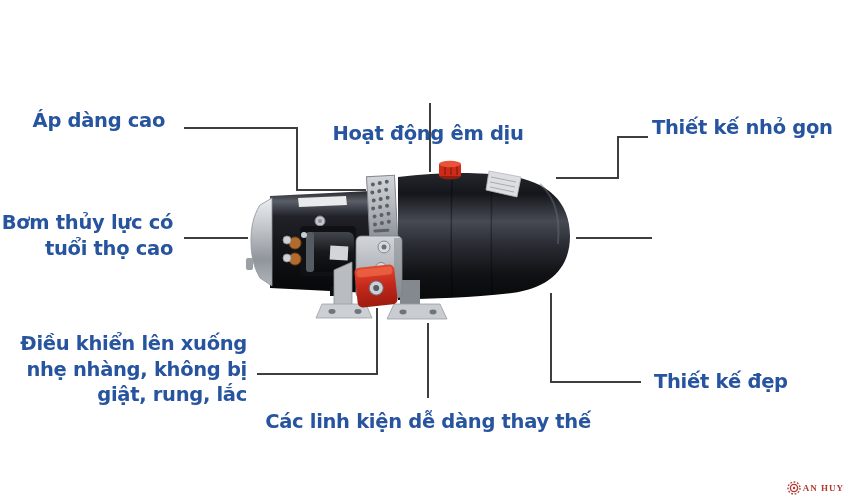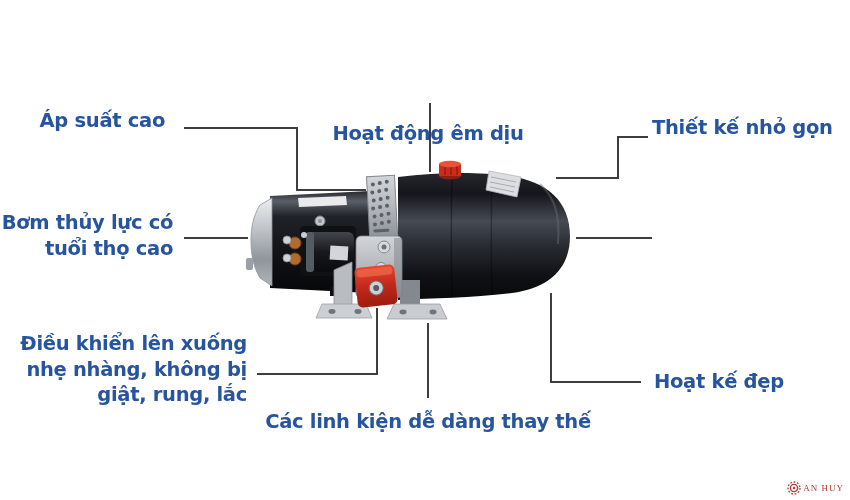--- a/index.html
+++ b/index.html
@@ -16,21 +16,21 @@
     letter-spacing:-0.3px;white-space:pre-line;
   }
   .align-r{text-align:right;}
   .align-c{text-align:center;}
   .logo{
     position:absolute;right:6px;bottom:5px;display:flex;align-items:center;gap:2px;
     color:var(--logo-red,#b23a32);
   }
   .logo-text{
     font-family:"Liberation Serif","DejaVu Serif",serif;
-    font-size:9px;font-weight:normal;letter-spacing:1px;
+    font-size:9px;font-weight:bold;letter-spacing:1px;
   }
   .fill-cap{fill:var(--cap-red,#ce2c18);}
 </style>
 </head>
 <body>
 
 <div class="stage">
 
   <svg class="machine-svg" viewBox="0 0 850 500">
     <defs>
@@ -186,35 +186,35 @@
       <polyline class="leader" points="648,137 618,137 618,178 556,178"></polyline>
       <polyline class="leader" points="576,238 652,238"></polyline>
       <polyline class="leader" points="257,374 377,374 377,308"></polyline>
       <polyline class="leader" points="428,323 428,398"></polyline>
       <polyline class="leader" points="551,293 551,382 641,382"></polyline>
     </g>
   </svg>
 
   <div class="callout align-c" style="left:318px;top:76px;width:220px;margin-top:45px;">Hoạt động êm dịu</div>
 
-  <div class="callout align-r" style="left:0px;top:108px;width:165px;">Áp suất cao</div>
+  <div class="callout align-r" style="left:0px;top:108px;width:165px;">Áp dàng cao</div>
 
   <div class="callout align-r" style="left:0px;top:210px;width:173px;">Bơm thủy lực có
 tuổi thọ cao</div>
 
   <div class="callout" style="left:652px;top:115px;width:195px;">Thiết kế nhỏ gọn</div>
 
 
   <div class="callout align-c" style="left:258px;top:409px;width:340px;">Các linh kiện dễ dàng thay thế</div>
 
   <div class="callout align-r" style="left:0px;top:331px;width:247px;">Điều khiển lên xuống
 nhẹ nhàng, không bị
 giật, rung, lắc</div>
 
-  <div class="callout" style="left:654px;top:369px;width:190px;">Hoạt kế đẹp</div>
+  <div class="callout" style="left:654px;top:369px;width:190px;">Thiết kế đẹp</div>
 
   <div class="logo">
     <svg width="14" height="14" viewBox="0 0 14 14">
       <circle cx="7" cy="7" r="6" fill="none" stroke="var(--logo-red,#b23a32)" stroke-width="1.3" stroke-dasharray="1.8 1.6"></circle>
       <circle cx="7" cy="7" r="3.6" fill="none" stroke="var(--logo-red,#b23a32)" stroke-width="1.4"></circle>
       <circle cx="7" cy="7" r="1.2" fill="var(--logo-red,#b23a32)"></circle>
     </svg>
     <span class="logo-text">AN HUY</span>
   </div>
 

